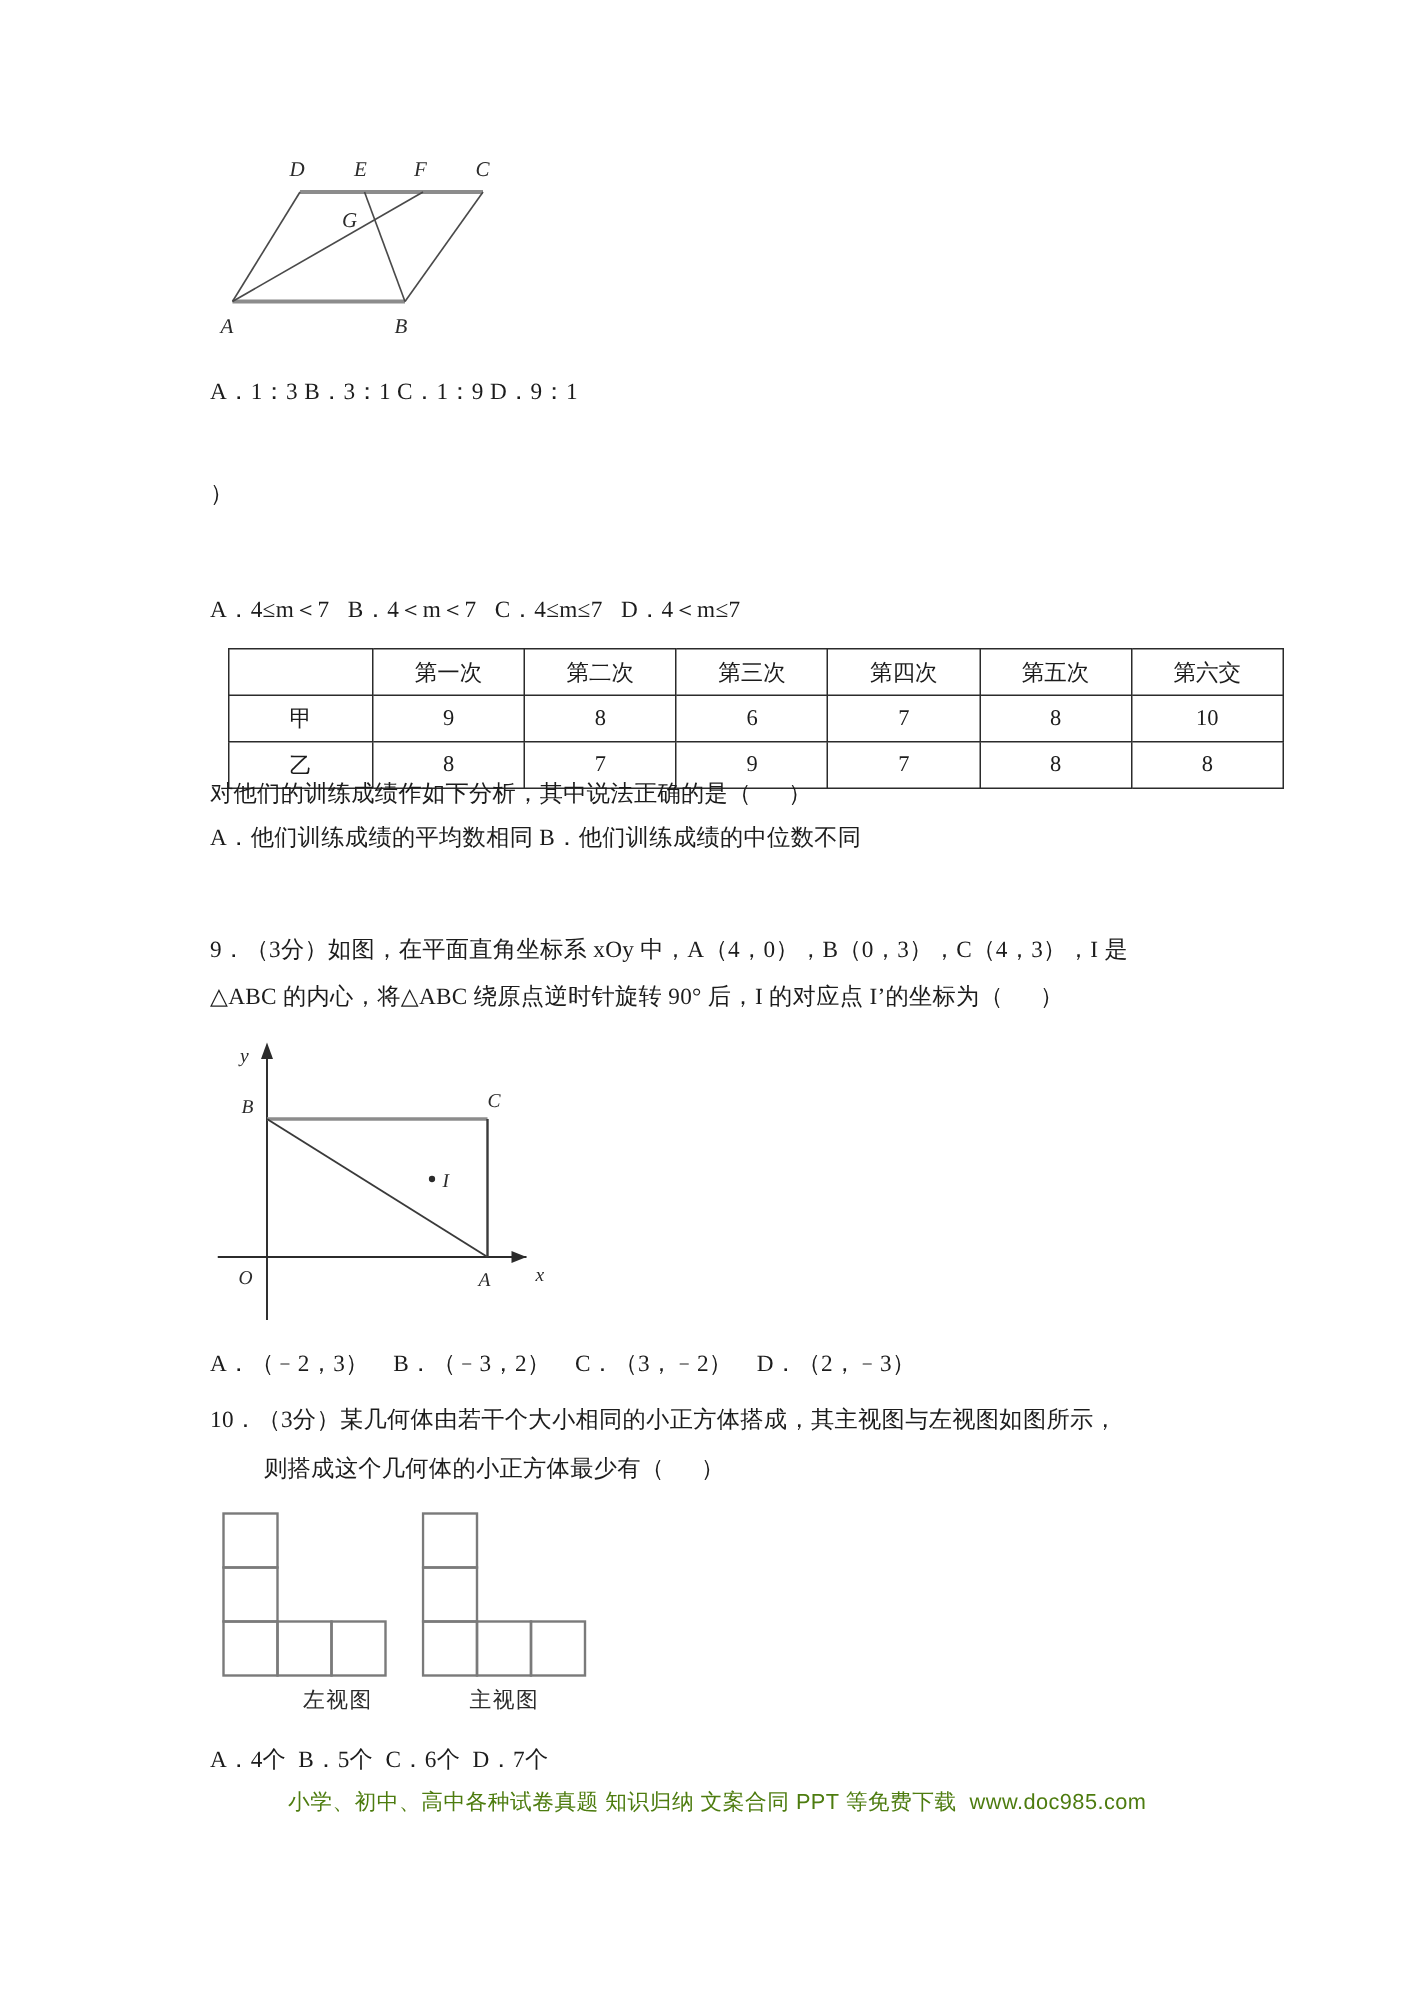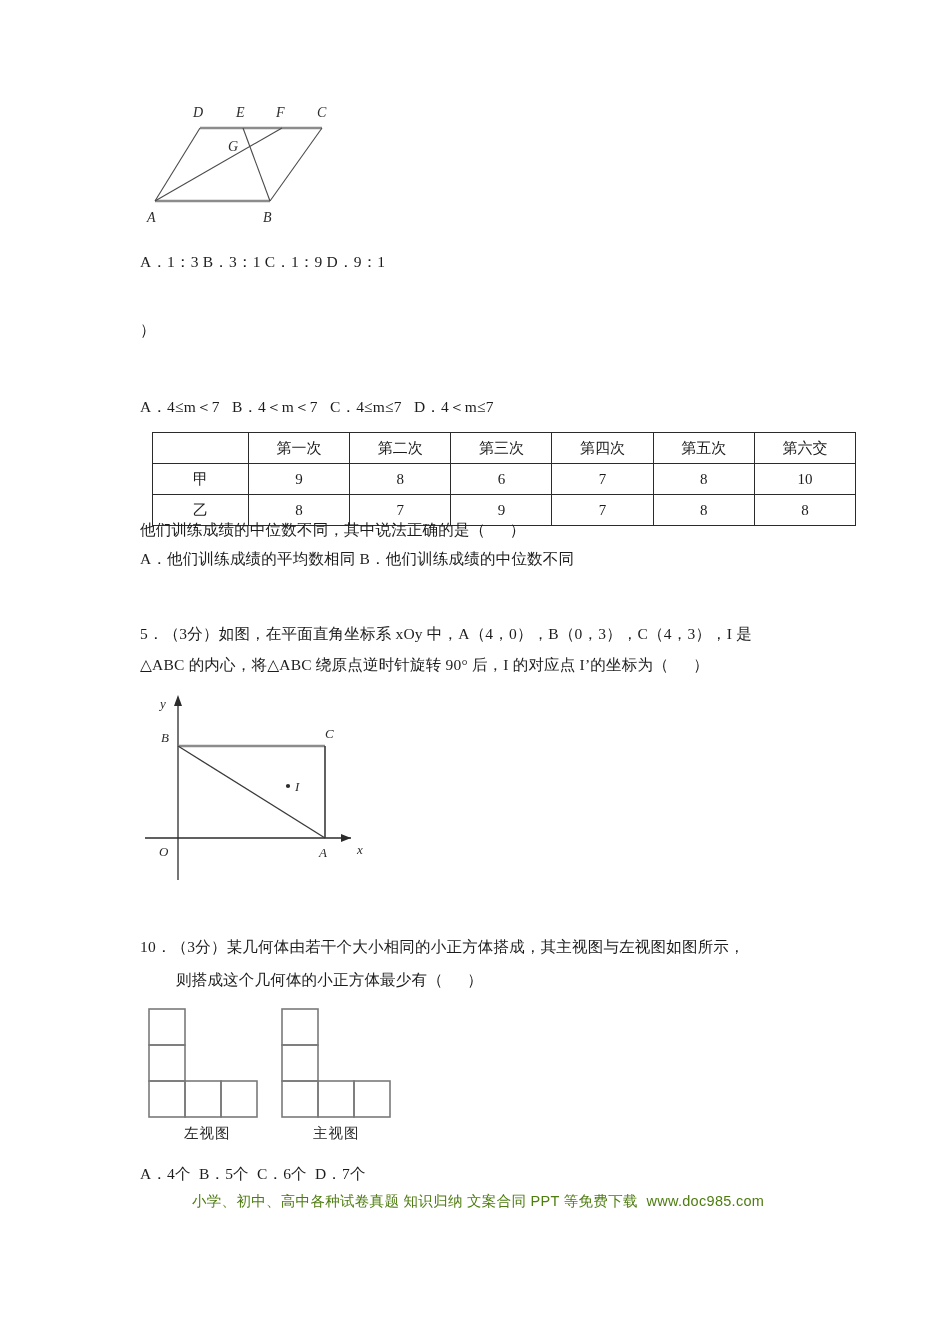--- a/index.html
+++ b/index.html
@@ -159,24 +159,24 @@
         <td>8</td>
         <td>7</td>
         <td>9</td>
         <td>7</td>
         <td>8</td>
         <td>8</td>
       </tr>
     </tbody>
   </table>
 
-  <div class="para" style="top:518px;">他们训练成绩的中位数不同，其中说法正确的是（      ）</div>
+  <div class="para" style="top:518px;">对他们的训练成绩作如下分析，其中说法正确的是（      ）</div>
   <div class="opts" style="top:547px;">A．他们训练成绩的平均数相同 B．他们训练成绩的中位数不同</div>
 
-  <div class="para" style="top:622px;">5．（3分）如图，在平面直角坐标系 xOy 中，A（4，0），B（0，3），C（4，3），I 是</div>
+  <div class="para" style="top:622px;">9．（3分）如图，在平面直角坐标系 xOy 中，A（4，0），B（0，3），C（4，3），I 是</div>
   <div class="para" style="top:653px;">△ABC 的内心，将△ABC 绕原点逆时针旋转 90° 后，I 的对应点 I’的坐标为（      ）</div>
 
   <div class="fig" style="left:145px; top:690px; width:250px; height:190px;">
     <svg width="250" height="190" viewBox="0 0 250 190">
 
       <line x1="0" y1="148" x2="206" y2="148" stroke="#2b2b2b" stroke-width="1.3"></line>
       <polygon points="206,148 196,144 196,152" fill="#2b2b2b"></polygon>
 
       <line x1="33" y1="190" x2="33" y2="8" stroke="#2b2b2b" stroke-width="1.3"></line>
       <polygon points="33,5 29,16 37,16" fill="#2b2b2b"></polygon>
@@ -192,36 +192,37 @@
       <text x="15" y="18" font-size="13" font-style="italic" fill="#2b2b2b">y</text>
       <text x="212" y="164" font-size="13" font-style="italic" fill="#2b2b2b">x</text>
       <text x="14" y="166" font-size="13" font-style="italic" fill="#2b2b2b">O</text>
       <text x="16" y="52" font-size="13" font-style="italic" fill="#2b2b2b">B</text>
       <text x="180" y="48" font-size="13" font-style="italic" fill="#2b2b2b">C</text>
       <text x="174" y="167" font-size="13" font-style="italic" fill="#2b2b2b">A</text>
       <text x="150" y="101" font-size="13" font-style="italic" fill="#2b2b2b">I</text>
     </svg>
   </div>
 
+  <div class="opts" style="top:898px;">A．（﹣2，3）    B．（﹣3，2）    C．（3，﹣2）    D．（2，﹣3）</div>
 
   <div class="para" style="top:935px;">10．（3分）某几何体由若干个大小相同的小正方体搭成，其主视图与左视图如图所示，</div>
   <div class="para" style="top:968px;margin-left:36px;">则搭成这个几何体的小正方体最少有（      ）</div>
 
   <div class="fig" style="left:148px; top:1008px;">
     <svg width="115" height="112" viewBox="0 0 115 112">
       <g fill="none" stroke="#7a7a7a" stroke-width="1.6">
         <rect x="1" y="1" width="36" height="36"></rect>
         <rect x="1" y="37" width="36" height="36"></rect>
         <rect x="1" y="73" width="36" height="36"></rect>
         <rect x="37" y="73" width="36" height="36"></rect>
         <rect x="73" y="73" width="36" height="36"></rect>
       </g>
     </svg>
   </div>
-  <div class="view-label" style="left:184px; top:1124px;">左视图</div>
+  <div class="view-label" style="left:202px; top:1124px;">左视图</div>
 
   <div class="fig" style="left:281px; top:1008px;">
     <svg width="115" height="112" viewBox="0 0 115 112">
       <g fill="none" stroke="#7a7a7a" stroke-width="1.6">
         <rect x="1" y="1" width="36" height="36"></rect>
         <rect x="1" y="37" width="36" height="36"></rect>
         <rect x="1" y="73" width="36" height="36"></rect>
         <rect x="37" y="73" width="36" height="36"></rect>
         <rect x="73" y="73" width="36" height="36"></rect>
       </g>

